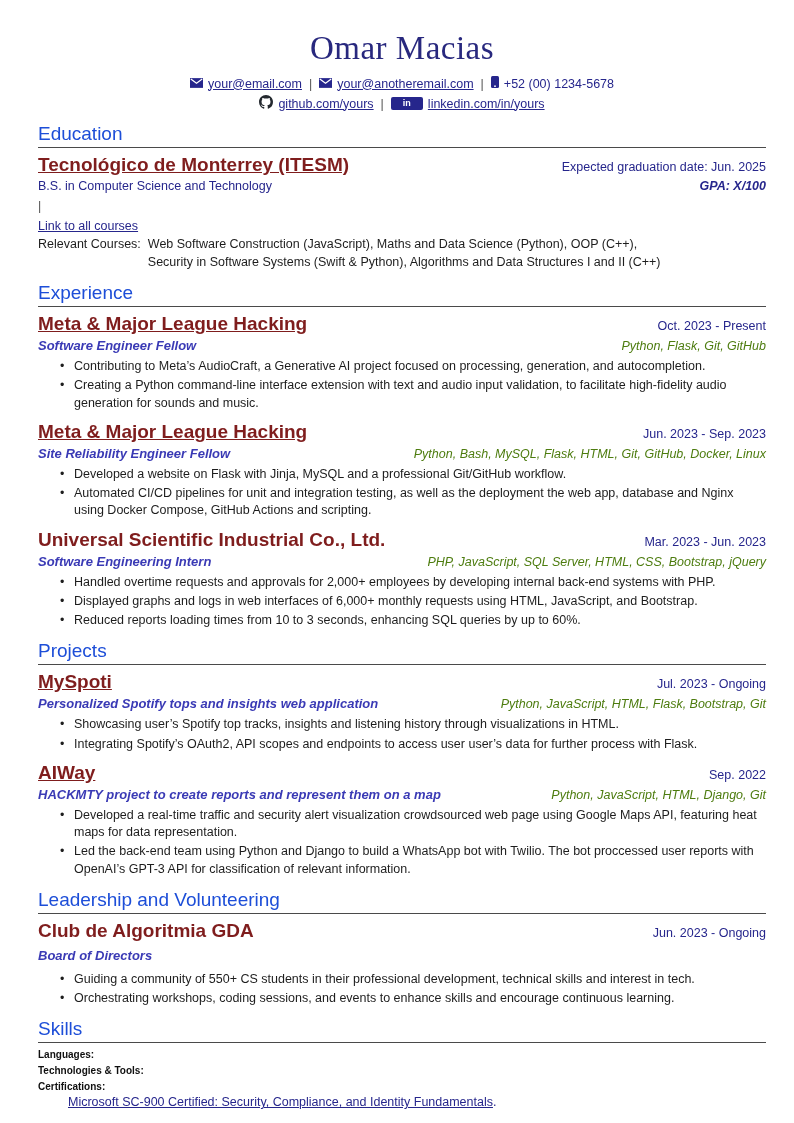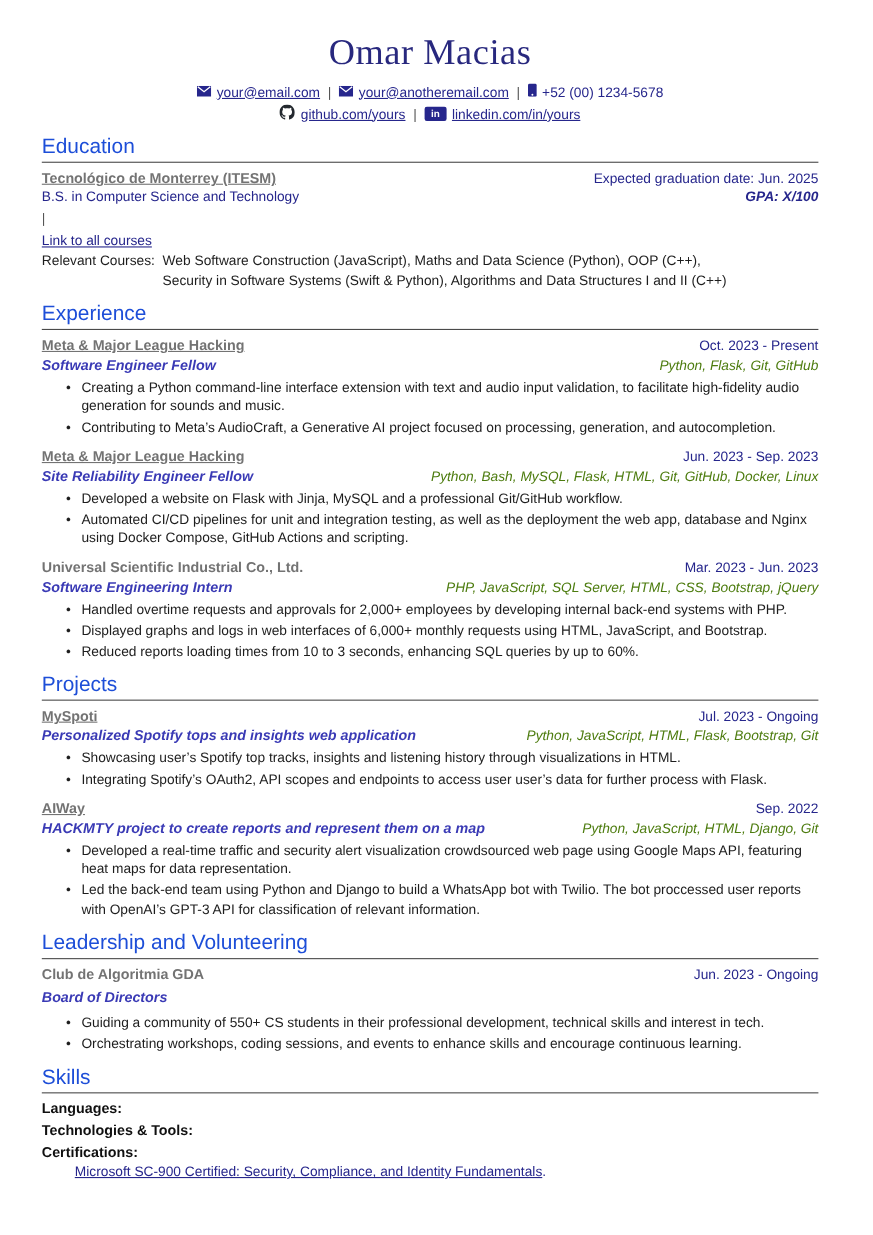--- a/index.html
+++ b/index.html
@@ -2,21 +2,21 @@
 <html><head>
 <meta charset="utf-8">
 <style>
   * { box-sizing: border-box; margin: 0; padding: 0; }
   html, body { background: #ffffff; }
   body {
     width: 794px; height: 1123px; overflow: hidden;
     font-family: "Liberation Sans", "DejaVu Sans", sans-serif;
     color: #1d1d1d;
   }
-  .page { width: 794px; height: 1123px; padding: 30px 50px 16px 38px; background: #fff; }
+  .page { width: 794px; height: 1123px; padding: 30px 28px 16px 38px; background: #fff; }
 
   
   .name {
     text-align: center;
     font-family: "Liberation Serif", "DejaVu Serif", serif;
     font-weight: 500;
     font-size: 33px;
     color: #28287e;
     margin-bottom: 9px;
     letter-spacing: 0.5px;
@@ -26,34 +26,34 @@
     gap: 7px; font-size: 12.5px; margin-bottom: 4px; color: #444;
   }
   .contact-item { display: inline-flex; align-items: center; gap: 5px; }
   a.lnk, .lnk {
     color: #26268c; text-decoration: underline; cursor: pointer;
   }
   .sep { color: #555; }
 
   .icon-svg { display: inline-block; vertical-align: middle; }
   .li-icon {
-    display: inline-flex; width: 20px; height: 13px; background: #26268c;
+    display: inline-flex; width: 32px; height: 13px; background: #26268c;
     color: #fff; font-size: 9px; font-weight: bold; border-radius: 2px;
     align-items: center; justify-content: center; line-height: 1;
   }
 
   
   h2.section-title {
     font-size: 19px; font-weight: 400; color: #1d4ed8;
     border-bottom: 1.4px solid #4a4a4a;
     padding-bottom: 2px; margin: 11px 0 6px 0;
   }
   .row { display: flex; justify-content: space-between; align-items: baseline; gap: 10px; }
   .org {
-    font-weight: bold; font-size: 13px; color: #737373;
+    font-weight: bold; font-size: 19px; color: #7f1d1d;
     text-decoration: underline;
   }
   .date { color: #26268c; font-size: 12.5px; white-space: nowrap; }
   .role-row { margin-top: 3px; }
   .role { font-weight: bold; font-style: italic; color: #3a3ab5; font-size: 13px; }
   .stack { font-style: italic; color: #4d7c0f; font-size: 12.5px; text-align: left; }
 
   ul.bullets { list-style: none; margin: 5px 0 9px 0; padding-left: 22px; font-size: 12.5px; line-height: 1.38; }
   ul.bullets li { position: relative; padding-left: 14px; margin-bottom: 2px; }
   ul.bullets li::before { content: "\2022"; position: absolute; left: 0; top: 0; color: #1d1d1d; }
@@ -61,21 +61,21 @@
   .entry { margin-top: 6px; }
 
   
   .degree-line { font-size: 12.5px; color: #26268c; display: inline-flex; gap: 6px; align-items: baseline; flex-wrap: wrap; flex-direction: column; }
   .gpa { font-weight: bold; font-style: italic; color: #26268c; font-size: 12.5px; white-space: nowrap; }
   .courses { display: flex; font-size: 12.5px; margin-top: 3px; line-height: 1.4; }
   .courses-label { white-space: nowrap; margin-right: 7px; }
   .courses-text { color: #1d1d1d; }
 
   
-  .skill-label { font-weight: bold; font-size: 13px; color: #101010; margin-top: 5px; }
+  .skill-label { font-weight: bold; font-size: 10px; color: #101010; margin-top: 5px; }
   .skill-values { color: #26268c; font-size: 12.5px; padding-left: 30px; margin: 3px 0 6px 0; }
   .cert-line { padding-left: 30px; margin: 3px 0 6px 0; font-size: 12.5px; color: #26268c; }
 </style>
 </head>
 <body>
 
 <div class="page">
 
   <h1 class="name">Omar Macias</h1>
 
@@ -156,22 +156,22 @@
     <div class="entry">
       <div class="row">
         <span class="org">Meta &amp; Major League Hacking</span>
         <span class="date">Oct. 2023 - Present</span>
       </div>
       <div class="row role-row">
         <span class="role">Software Engineer Fellow</span>
         <span class="stack">Python, Flask, Git, GitHub</span>
       </div>
       <ul class="bullets">
+        <li>Contributing to Meta’s AudioCraft, a Generative AI project focused on processing, generation, and autocompletion.</li>
         <li>Creating a Python command-line interface extension with text and audio input validation, to facilitate high-fidelity audio generation for sounds and music.</li>
-        <li>Contributing to Meta’s AudioCraft, a Generative AI project focused on processing, generation, and autocompletion.</li>
       </ul>
     </div>
 
     <div class="entry">
       <div class="row">
         <span class="org">Meta &amp; Major League Hacking</span>
         <span class="date">Jun. 2023 - Sep. 2023</span>
       </div>
       <div class="row role-row">
         <span class="role">Site Reliability Engineer Fellow</span>

